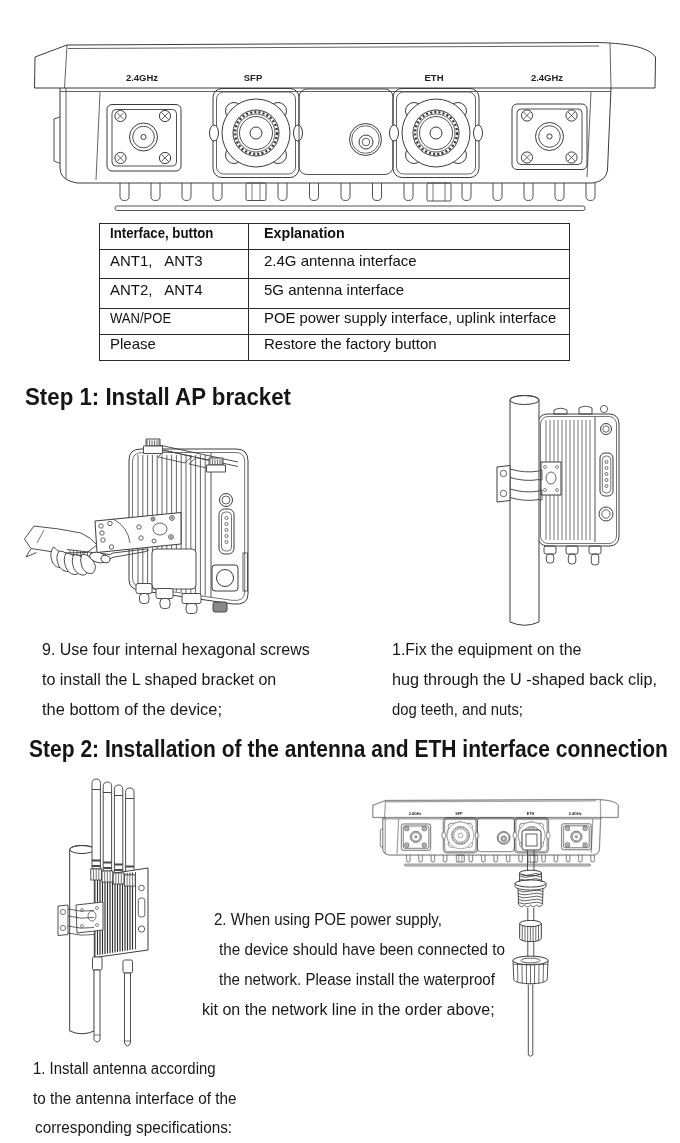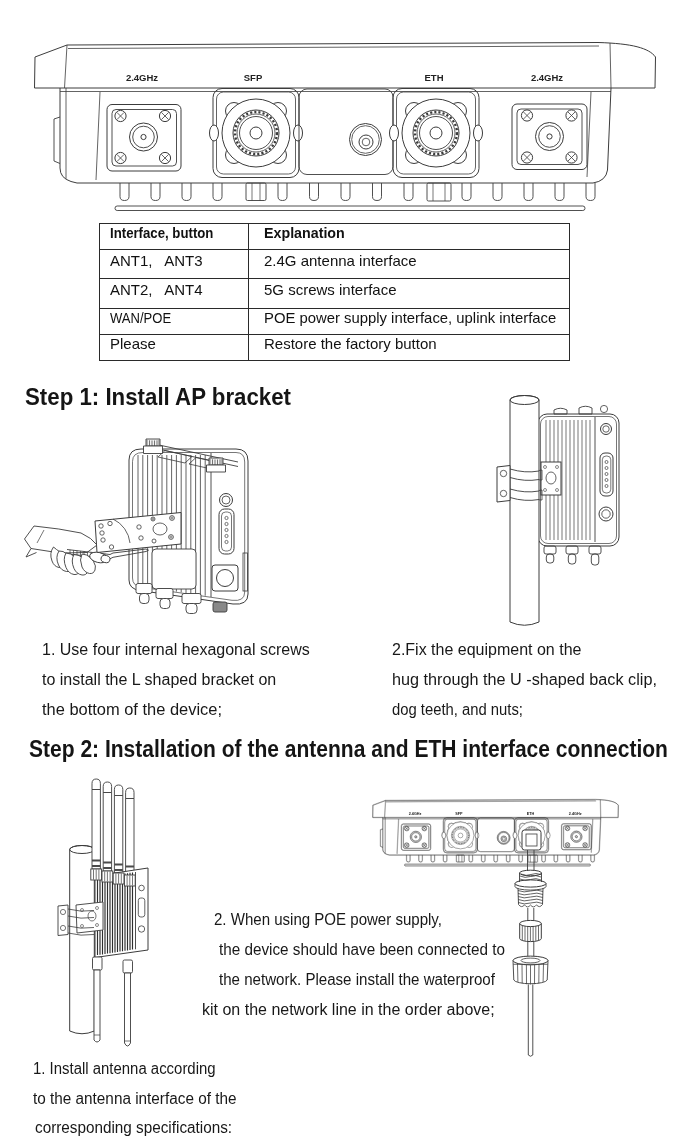--- a/index.html
+++ b/index.html
@@ -382,41 +382,41 @@
       <tr class="hd" style="height:24px;">
         <td style="width:138px;"><span style="transform:scaleX(0.88);">Interface, button</span></td>
         <td class="c2" style="width:305px;"><span style="transform:scaleX(0.95);">Explanation</span></td>
       </tr>
   <tr style="height:29px;margin-top:20px;">
         <td><span>ANT1,&nbsp;&nbsp; ANT3</span></td>
         <td class="c2"><span>2.4G antenna interface</span></td>
       </tr>
   <tr style="height:30px;">
         <td><span>ANT2,&nbsp;&nbsp; ANT4</span></td>
-        <td class="c2"><span>5G screws interface</span></td>
+        <td class="c2"><span>5G antenna interface</span></td>
       </tr>
   <tr style="height:19px;">
         <td><span style="transform:scaleX(0.87);">WAN/POE</span></td>
         <td class="c2"><span style="transform:scaleX(0.99);">POE power supply interface, uplink interface</span></td>
       </tr>
   <tr style="height:23px;">
         <td><span>Please</span></td>
         <td class="c2"><span>Restore the factory button</span></td>
       </tr>
 </tbody>
   </table>
 
 <h2 id="h1" style="left:25px;top:384px;transform:scaleX(0.968);">Step 1: Install AP bracket</h2>
 <h2 id="h2" style="left:29px;top:736px;transform:scaleX(0.914);">Step 2: Installation of the antenna and ETH interface connection</h2>
 
-<div class="t" id="ta1" style="left:42px;top:641px;">1. Use four internal hexagonal screws</div>
+<div class="t" id="ta1" style="left:42px;top:641px;">9. Use four internal hexagonal screws</div>
 <div class="t" id="ta2" style="left:42px;top:671px;">to install the L shaped bracket on</div>
 <div class="t" id="ta3" style="left:42px;top:701px;transform:scaleX(1.027);">the bottom of the device;</div>
 
-<div class="t" id="tb1" style="left:392px;top:641px;">2.Fix the equipment on the</div>
+<div class="t" id="tb1" style="left:392px;top:641px;">1.Fix the equipment on the</div>
 <div class="t" id="tb2" style="left:392px;top:671px;transform:scaleX(1.013);">hug through the U -shaped back clip,</div>
 <div class="t" id="tb3" style="left:392px;top:701px;transform:scaleX(0.926);">dog teeth, and nuts;</div>
 
 <div class="t" id="tc1" style="left:214px;top:911px;transform:scaleX(0.94);">2. When using POE power supply,</div>
 <div class="t" id="tc2" style="left:219px;top:941px;transform:scaleX(0.954);">the device should have been connected to</div>
 <div class="t" id="tc3" style="left:219px;top:971px;transform:scaleX(0.943);">the network. Please install the waterproof</div>
 <div class="t" id="tc4" style="left:202px;top:1001px;">kit on the network line in the order above;</div>
 
 <div class="t" id="td1" style="left:33px;top:1060px;transform:scaleX(0.933);">1. Install antenna according</div>
 <div class="t" id="td2" style="left:33px;top:1090px;transform:scaleX(0.957);">to the antenna interface of the</div>

